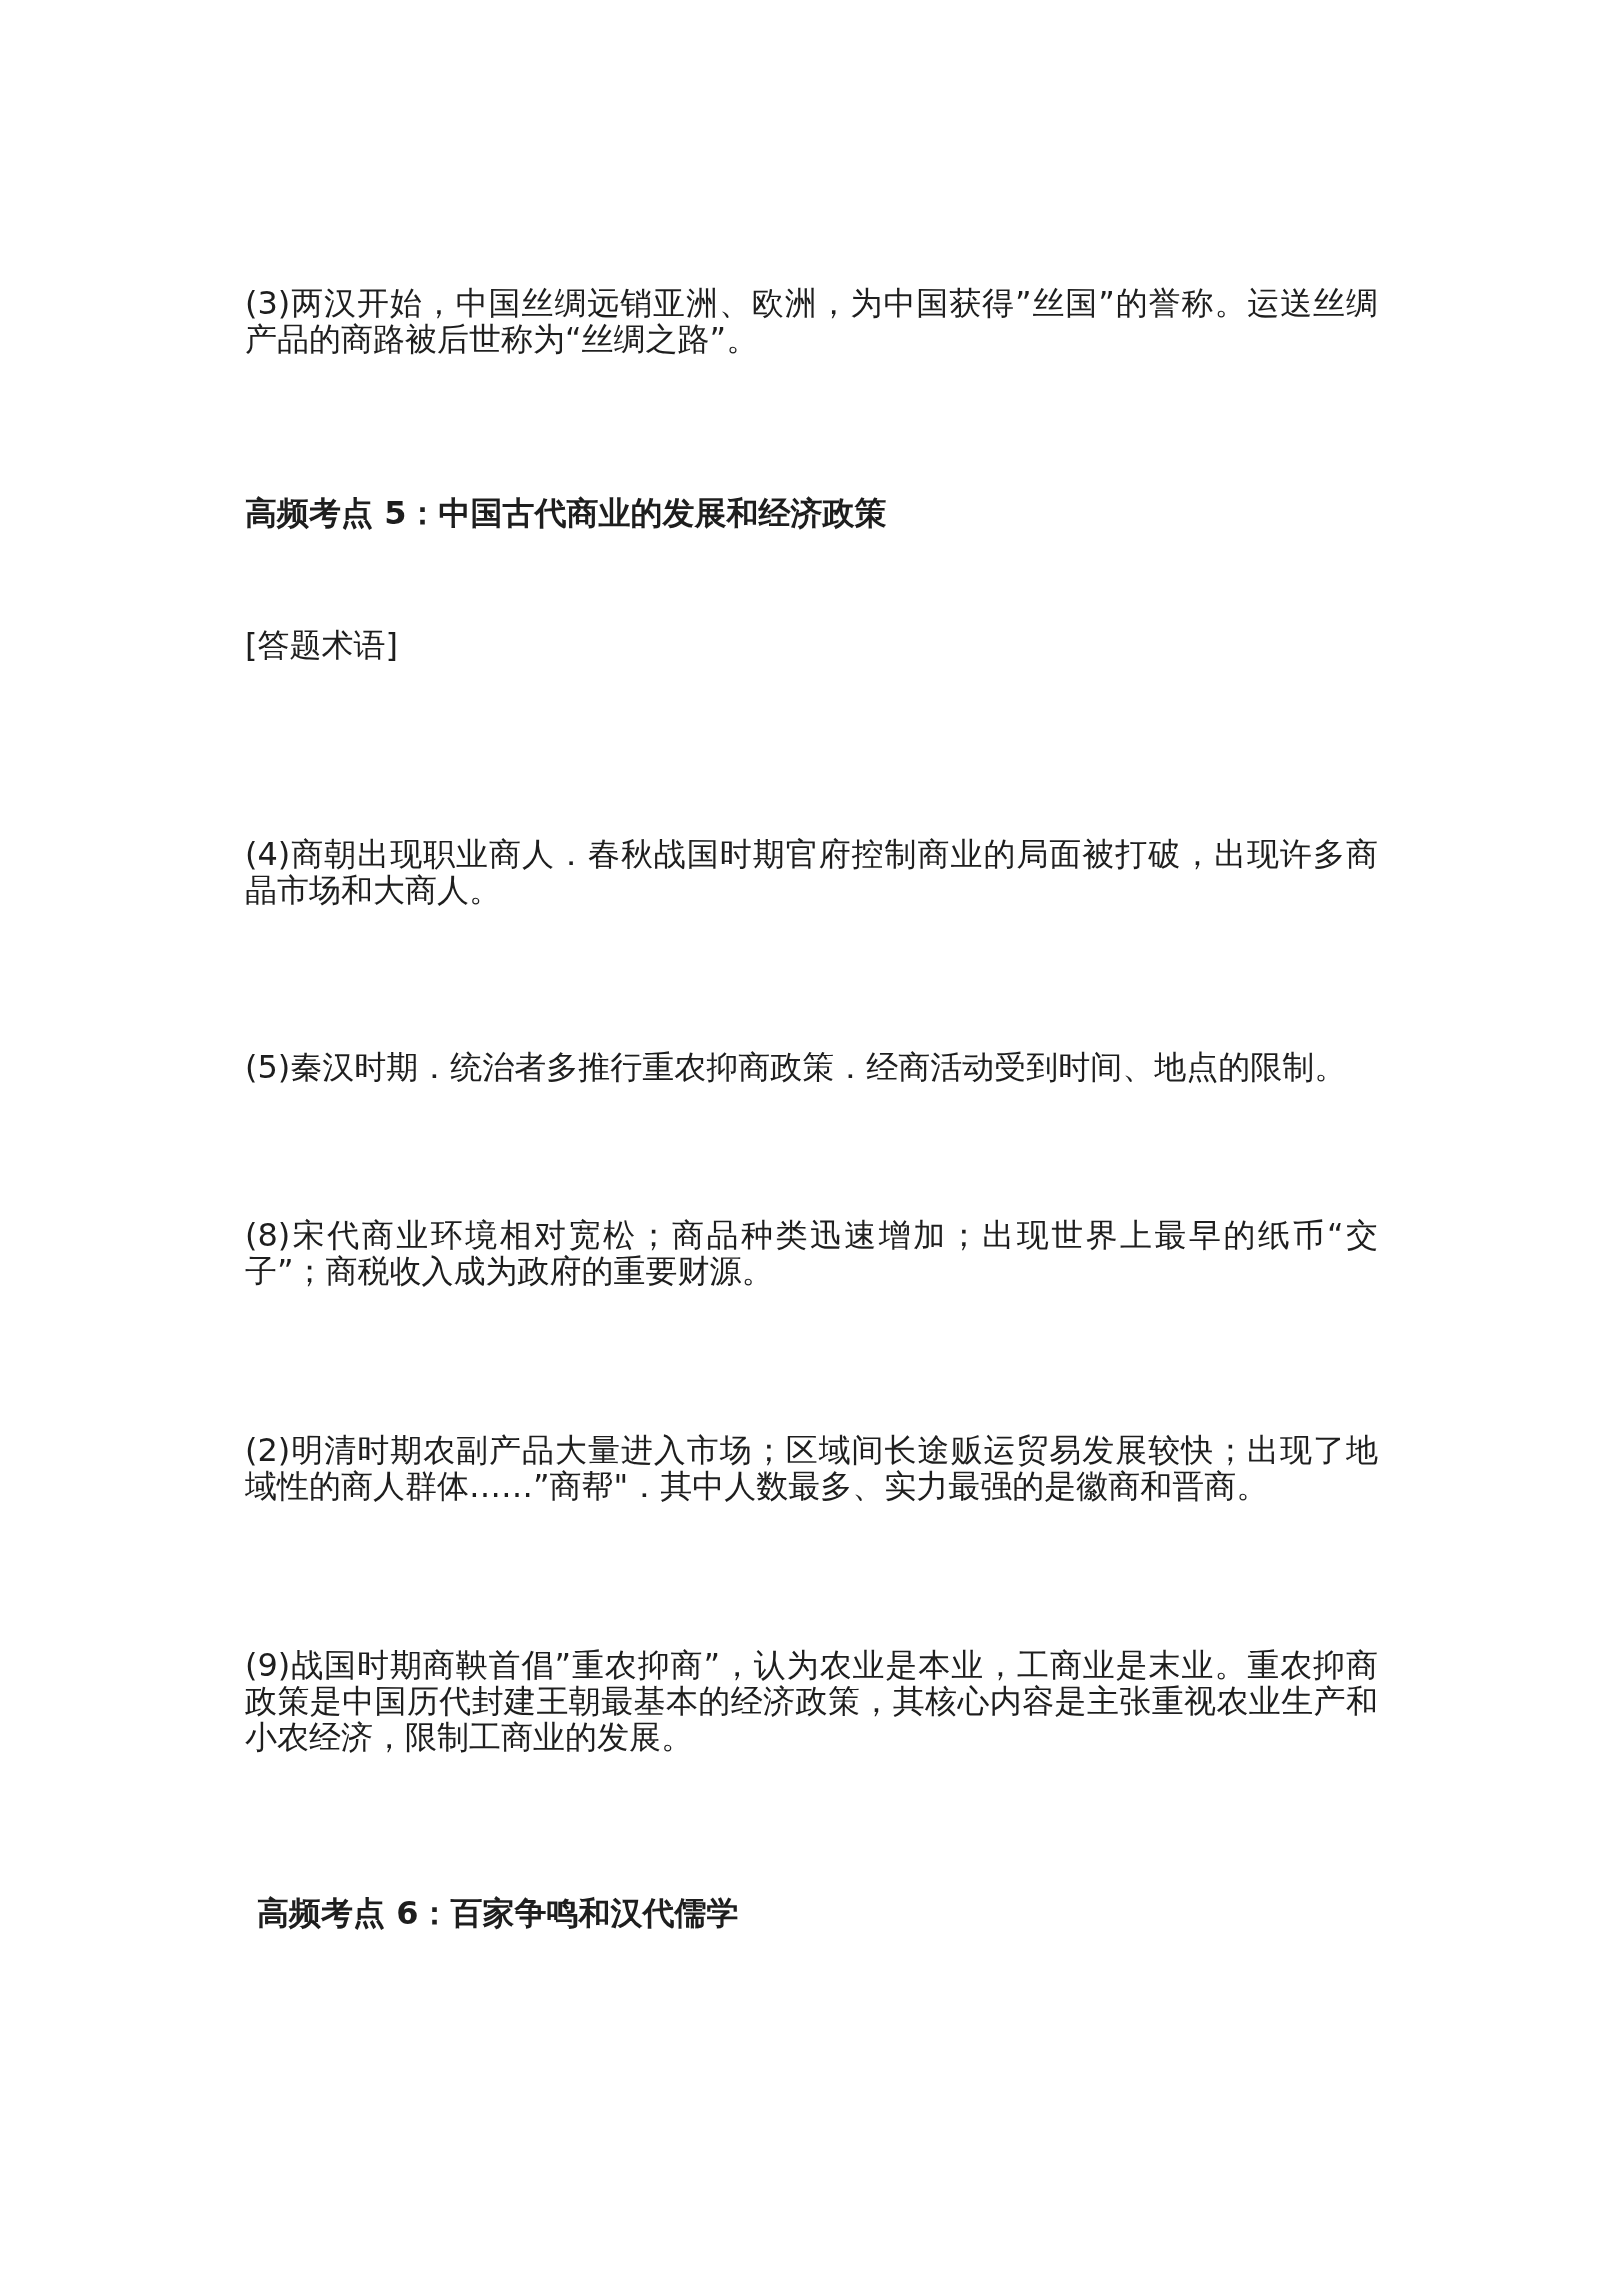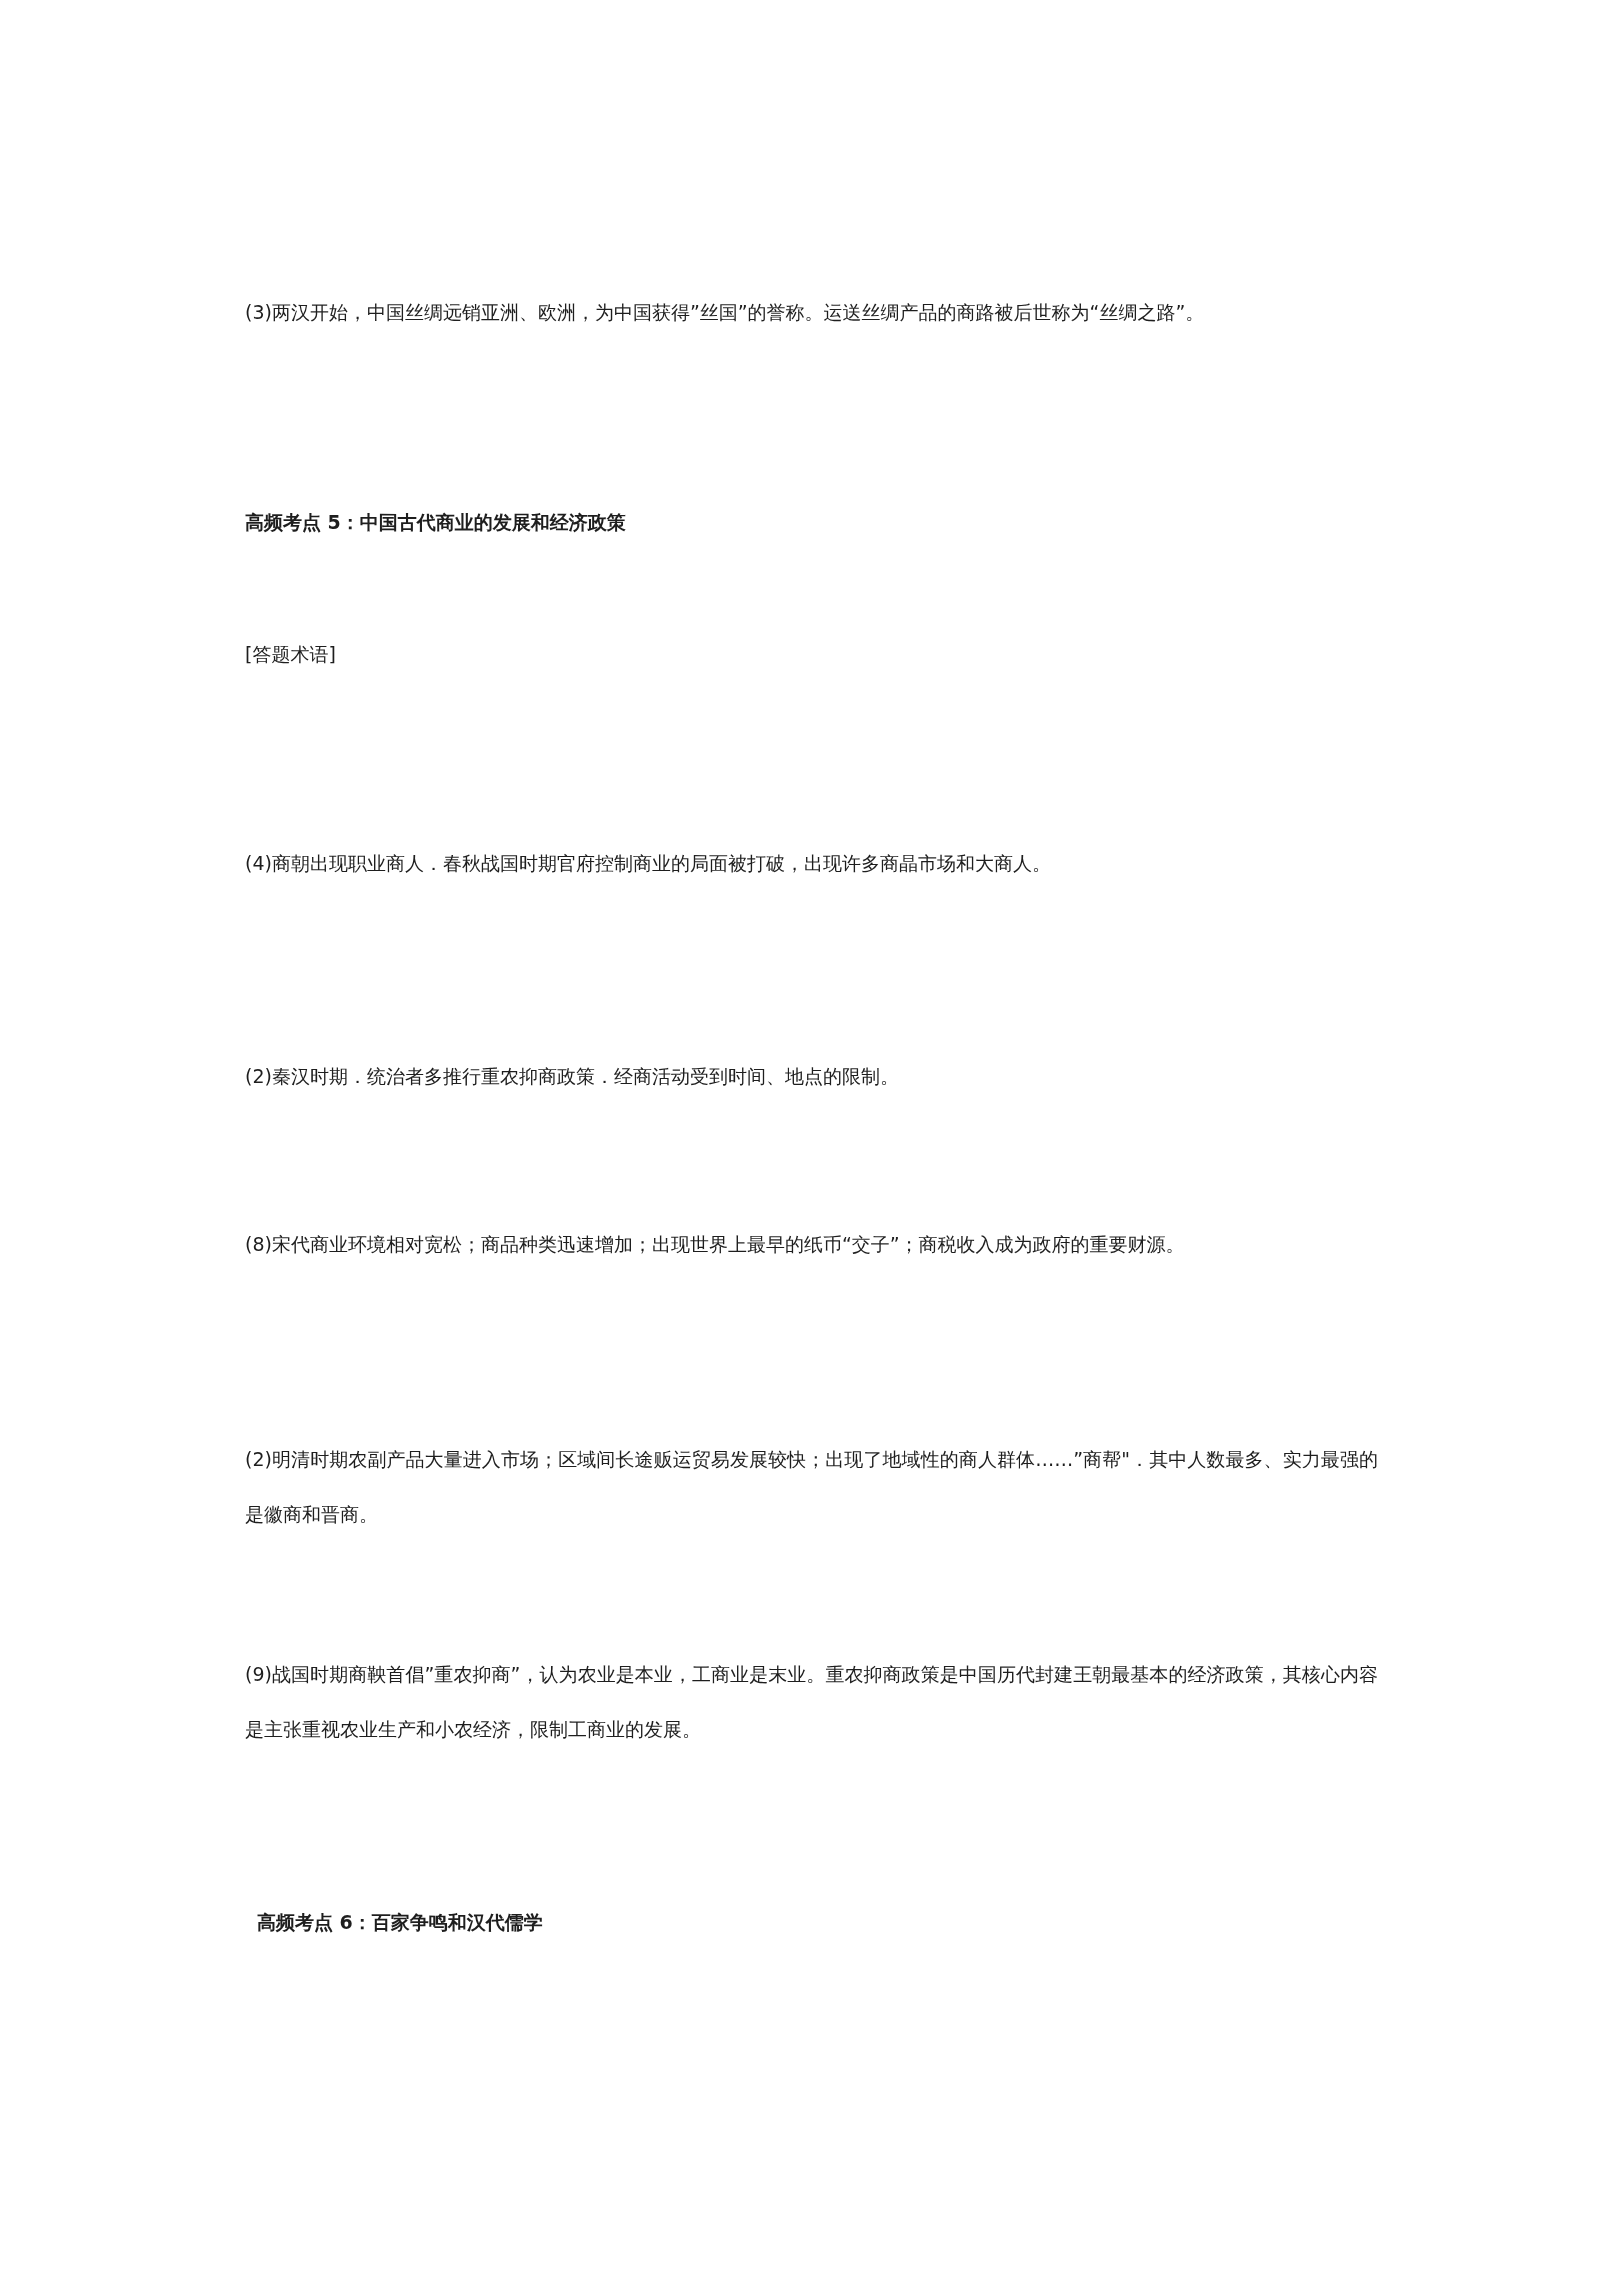--- a/index.html
+++ b/index.html
@@ -12,22 +12,22 @@
       height: 2295px;
       position: relative;
       overflow: hidden;
       font-family: "DejaVu Sans", "Liberation Sans", sans-serif;
       color: #1e1e1e;
     }
     .block {
       position: absolute;
       left: 245px;
       width: 1133px;
-      font-size: 19px;
-      line-height: 55px;
+      font-size: 32px;
+      line-height: 36px;
       text-align: justify;
       text-justify: inter-character;
       margin: 0;
       white-space: normal;
       word-break: break-all;
     }
     .heading {
       font-weight: bold;
     }
   </style>
@@ -35,21 +35,21 @@
 <body>
 
 <p class="block" style="top:285px;">(3)两汉开始，中国丝绸远销亚洲、欧洲，为中国获得”丝国”的誉称。运送丝绸产品的商路被后世称为“丝绸之路”。</p>
 
 <h2 class="block heading" style="top:495px;">高频考点 5：中国古代商业的发展和经济政策</h2>
 
 <p class="block" style="top:627px;">[答题术语]</p>
 
 <p class="block" style="top:836px;">(4)商朝出现职业商人．春秋战国时期官府控制商业的局面被打破，出现许多商晶市场和大商人。</p>
 
-<p class="block" style="top:1049px;">(2)秦汉时期．统治者多推行重农抑商政策．经商活动受到时间、地点的限制。</p>
+<p class="block" style="top:1049px;">(5)秦汉时期．统治者多推行重农抑商政策．经商活动受到时间、地点的限制。</p>
 
 <p class="block" style="top:1217px;">(8)宋代商业环境相对宽松；商品种类迅速增加；出现世界上最早的纸币“交子”；商税收入成为政府的重要财源。</p>
 
 <p class="block" style="top:1432px;">(2)明清时期农副产品大量进入市场；区域间长途贩运贸易发展较快；出现了地域性的商人群体……”商帮"．其中人数最多、实力最强的是徽商和晋商。</p>
 
 <p class="block" style="top:1647px;">(9)战国时期商鞅首倡”重农抑商”，认为农业是本业，工商业是末业。重农抑商政策是中国历代封建王朝最基本的经济政策，其核心内容是主张重视农业生产和小农经济，限制工商业的发展。</p>
 
 <h2 class="block heading" style="top:1895px;margin-left:12px;">高频考点 6：百家争鸣和汉代儒学</h2>
 
 

